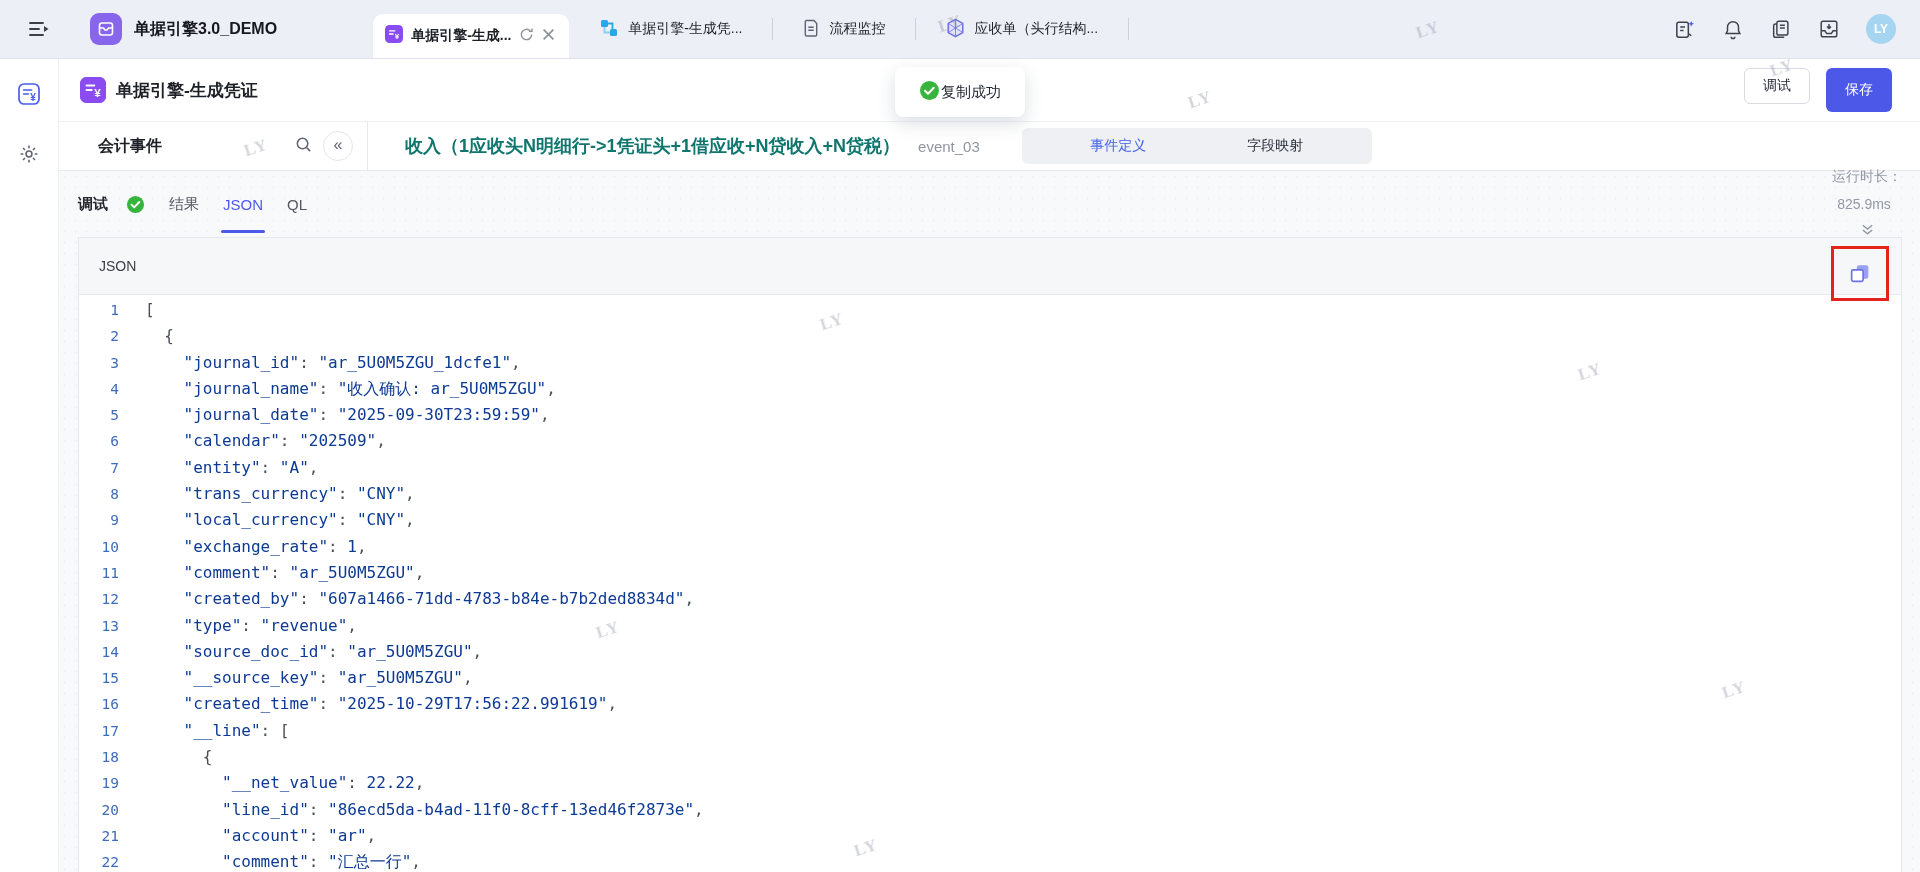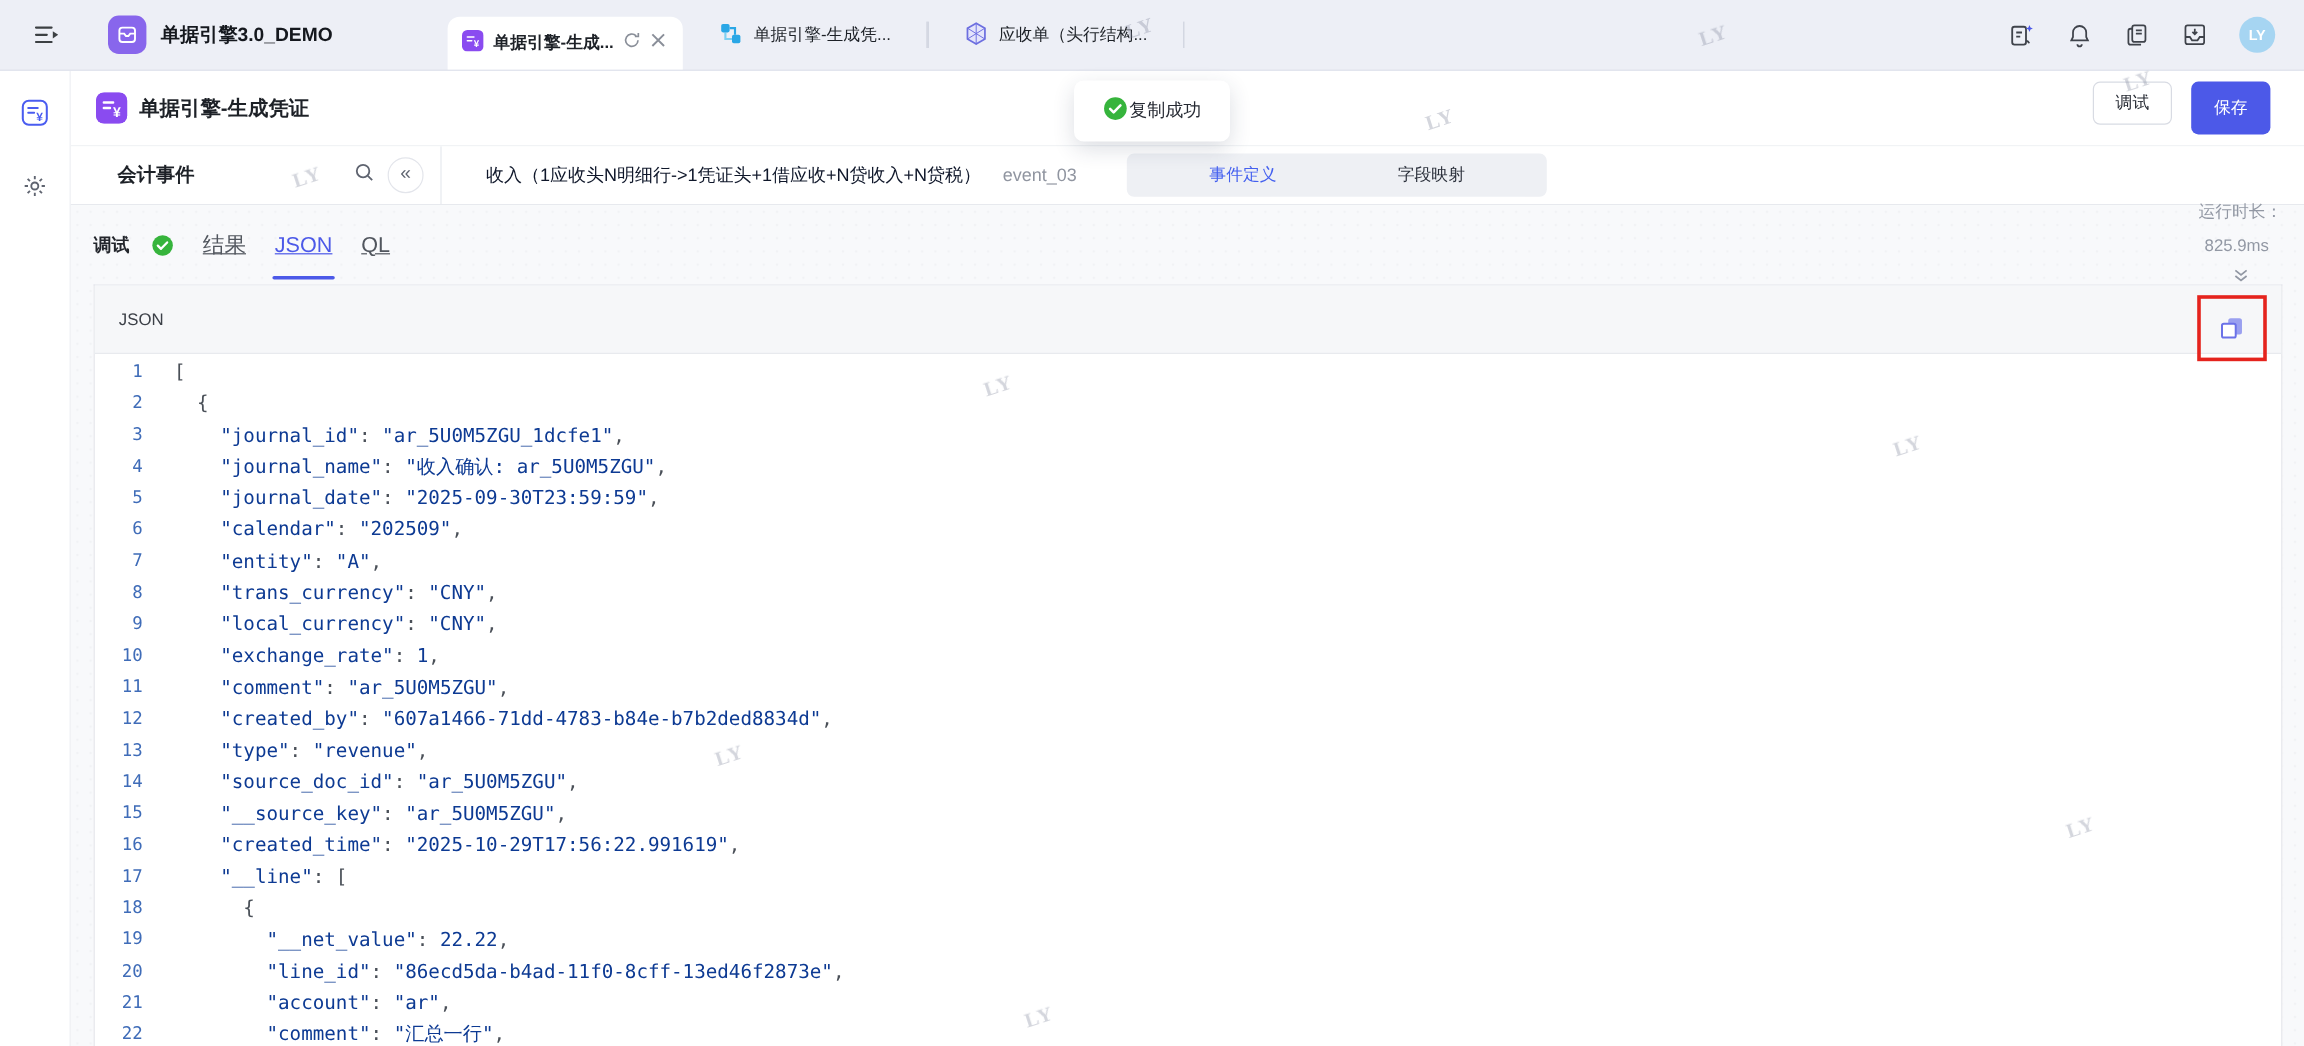--- a/index.html
+++ b/index.html
@@ -53,35 +53,35 @@
   .subheader { height:49px; background:#fff; border-bottom:1px solid #e7e9ee;
     display:flex; align-items:stretch;gap:20px; }
   .sh-left { width:309px; border-right:1px solid #e7e9ee; display:flex; align-items:center;
     padding:0 14px 0 39px; flex:none; }
   .sh-left-title { font-size:16px; font-weight:bold; color:#1d2127; }
   .sh-icons { margin-left:auto; display:flex; align-items:center; gap:10px; }
   .collapse-btn { width:30px; height:30px; border-radius:50%; border:1px solid #e3e5eb;
     background:#fff; color:#5f6470; font-size:16px; line-height:1; display:flex;
     align-items:center; justify-content:center; cursor:pointer; padding-bottom:2px; }
   .sh-main { flex:1; display:flex; align-items:center; padding-left:17px; min-width:0; }
-  .event-title { font-size:15px; font-weight:normal; color:#0f172a; white-space:nowrap; }
+  .event-title { font-size:18px; font-weight:bold; color:#0f766e; white-space:nowrap; }
   .event-code { font-size:15px; color:#9095a0; margin-left:18px; }
   .segmented { margin-left:42px; background:#eef0f4; border-radius:6px; padding:18px;
     display:flex; height:36px; flex:none; }
   .seg { width:157px; display:flex; align-items:center; justify-content:center;
     font-size:14px; color:#2a2f3a; border-radius:5px; cursor:pointer; }
   .seg.active { background:#fff; color:#4460ef; box-shadow:0 1px 3px rgba(30,40,80,.10); }
 
   
   .content { flex:1; min-height:0; background-color:#f8f9fb; padding:0 18px 0 19px;
     display:flex; flex-direction:column; }
   .dbg-tabs { height:66px; display:flex; align-items:center; gap:24px; flex:none; }
   .dbg-name { font-size:15px; font-weight:bold; color:#23262c; }
-  .dbg-tab { font-size:18px; color:#51565e; height:100%; display:flex; align-items:center;
-    position:relative; cursor:pointer;text-decoration:underline; }
+  .dbg-tab { font-size:15px; color:#51565e; height:100%; display:flex; align-items:center;
+    position:relative; cursor:pointer; }
   .dbg-tab.active { color:#4c59e8; }
   .dbg-tab.active::after { content:""; position:absolute; left:-2px; right:-2px; bottom:4px;
     height:3px; border-radius:2px; background:#4c59e8; }
   .dbg-check { display:flex; margin-left:-6px; }
   .runtime { margin-left:auto; font-size:14px; color:#9298a4; display:flex;
     align-items:center; gap:10px;flex-direction:column; }
 
   .json-card { flex:1; min-height:0; background:#fff; border:1px solid #e5e7ec;
     border-bottom:none; display:flex; flex-direction:column; }
   .json-head { height:57px; flex:none; background:#f6f7f9; border-bottom:1px solid #e8eaee;
@@ -157,20 +157,29 @@
             <path d="M5.5 9v5.5H11" stroke="#7fd0f2" stroke-width="1.8" fill="none"></path>
             <path d="M9 5.5h4.5V11" stroke="#2aa7e6" stroke-width="1.8" fill="none"></path>
             <rect x="2" y="2" width="7" height="7" rx="1.5" fill="#2aa7e6"></rect>
             <rect x="11" y="11" width="7" height="7" rx="1.5" fill="#2aa7e6"></rect>
           </svg>
       </span>
       <span class="tab-label">单据引擎-生成凭...</span>
     </div>
     <span class="tb-sep"></span>
 
+    <div class="tab">
+      <span>
+        <svg width="17" height="18" viewBox="0 0 16 18" fill="none" stroke="#5f6470" stroke-width="1.4">
+            <path d="M3 1.5h7.5L13.2 4.5v11.3a1.2 1.2 0 0 1-1.2 1.2H3a1.2 1.2 0 0 1-1.2-1.2v-13A1.2 1.2 0 0 1 3 1.5z"></path>
+            <path d="M4.8 8.2h5.4M4.8 11.2h5.4"></path>
+          </svg>
+      </span>
+      <span class="tab-label">流程监控</span>
+    </div>
     <span class="tb-sep"></span>
 
     <div class="tab">
       <span>
         <svg width="19" height="20" viewBox="0 0 20 22">
             <path d="M10 1.5 18 6v10l-8 4.5L2 16V6z" fill="#e4e5fb" stroke="#6d6fe0" stroke-width="1.6"></path>
             <path d="M10 1.5V21M2 6l16 10M18 6L2 16" stroke="#6d6fe0" stroke-width="0.9"></path>
           </svg>
       </span>
       <span class="tab-label">应收单（头行结构...</span>

